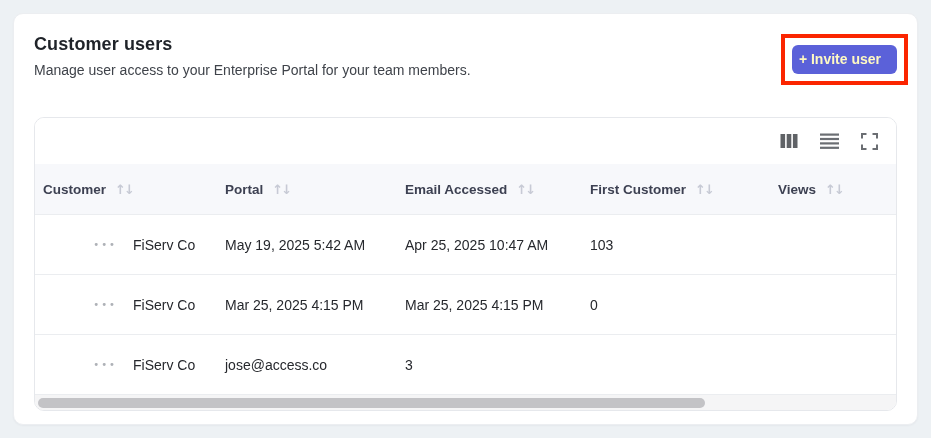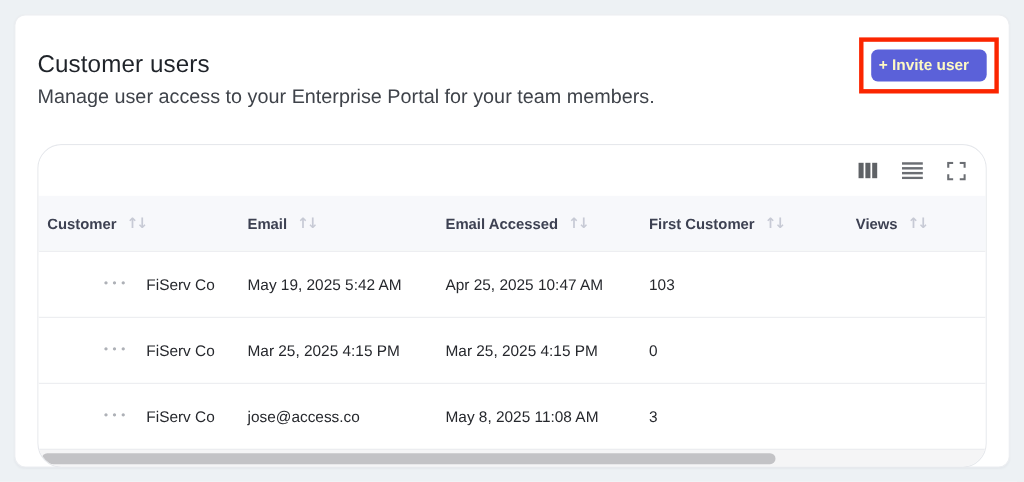--- a/index.html
+++ b/index.html
@@ -19,29 +19,28 @@
     border: 1px solid #eceef1;
     box-shadow: 0 1px 2px rgba(16,24,40,0.04);
     padding: 20px 20px 18px 20px;
   }
   .card-header {
     display: flex;
     justify-content: space-between;
     align-items: flex-start;
   }
   .page-title {
-    font-size: 22px;
-    font-weight: 400;
+    font-size: 18px;
+    font-weight: 700;
     color: #1f2329;
     letter-spacing: 0.1px;
     margin-bottom: 7px;
-    margin-top: 11px;
   }
   .page-subtitle {
-    font-size: 18px;
+    font-size: 14px;
     color: #3f434a;
   }
   .annotation {
     border: 4px solid #fb2500;
     padding: 7px;
     margin-top: 0px;
     margin-right: -11px;
   }
   .invite-btn {
     display: block;
@@ -52,21 +51,21 @@
     font-weight: 700;
     border: none;
     border-radius: 6px;
     padding: 6px 16px 7px 7px;
     cursor: pointer;
     white-space: nowrap;
   }
   .table-card {
     margin-top: 32px;
     border: 1px solid #e6e8ec;
-    border-radius: 22px;
+    border-radius: 10px;
     background: #ffffff;
     overflow: hidden;
   }
   .table-toolbar {
     height: 46px;
     display: flex;
     justify-content: flex-end;
     align-items: center;
     gap: 14px;
     padding-right: 14px;
@@ -190,21 +189,21 @@
         </svg>
       </button>
     </div>
 
     <div class="thead">
       <div class="th">
         <span>Customer</span>
         <span class="sort">↑↓</span>
       </div>
       <div class="th">
-        <span>Email</span>
+        <span>Portal</span>
         <span class="sort">↑↓</span>
       </div>
       <div class="th">
         <span>Email Accessed</span>
         <span class="sort">↑↓</span>
       </div>
       <div class="th">
         <span>First Customer</span>
         <span class="sort">↑↓</span>
       </div>
@@ -233,21 +232,20 @@
       <div class="td">Mar 25, 2025 4:15 PM</div>
       <div class="td">0</div>
     </div>
 
     <div class="trow">
       <div class="td td-menu">
         <button class="row-menu-btn">•••</button>
       </div>
       <div class="td">FiServ Co</div>
       <div class="td">jose@access.co</div>
-      <div class="td">May 8, 2025 11:08 AM</div>
       <div class="td">3</div>
     </div>
 
     <div class="hscroll">
       <div class="hscroll-thumb"></div>
     </div>
 
   </div>
 </div>
 

